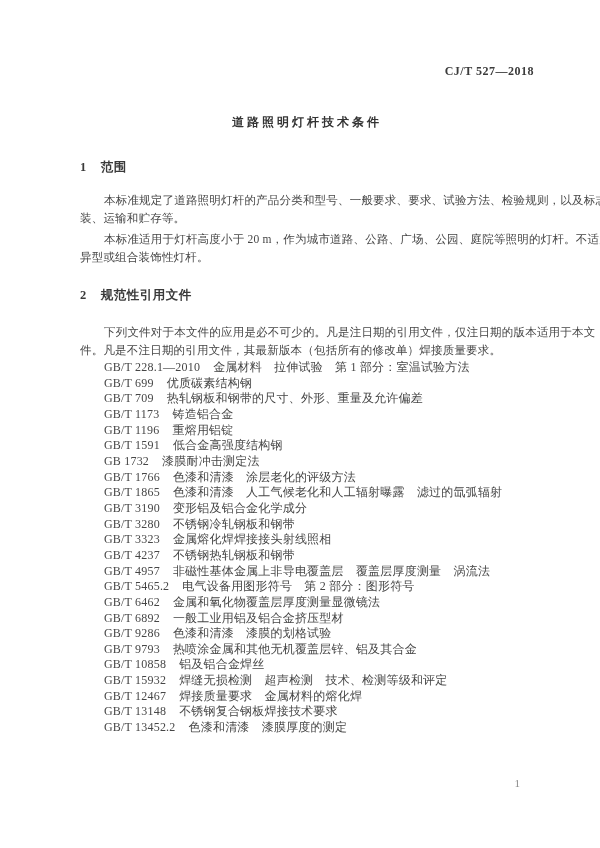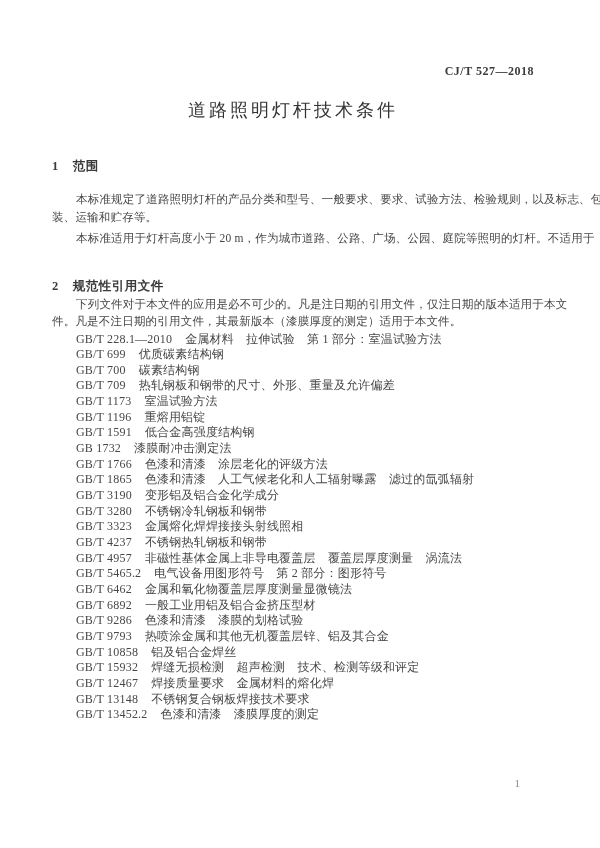--- a/index.html
+++ b/index.html
@@ -12,42 +12,42 @@
     height: 848px;
     overflow: hidden;
     font-family: "Liberation Serif", "DejaVu Serif", serif;
     color: #424242;
   }
   .page {
     position: relative;
     width: 600px;
     height: 604px;
     box-sizing: border-box;
-    padding: 64px 66px 0 52px;
+    padding: 64px 66px 0 80px;
     background: #ffffff;
   }
   .doc-number {
     text-align: right;
     font-size: 12px;
     letter-spacing: 0.5px;
     color: #3c3c3c;
     line-height: 15px;
     font-weight: bold;
   }
   .doc-title {
-    margin-top: 18px;
+    margin-top: 30px;
     text-align: center;
-    font-size: 18px;
-    font-weight: normal;
+    font-size: 12px;
+    font-weight: bold;
     letter-spacing: 3px;
     color: #333333;
     line-height: 26px;
   }
   .section-heading {
-    margin-top: 35px;
+    margin-top: 24px;
     font-size: 12.5px;
     font-weight: bold;
     color: #3a3a3a;
     line-height: 16px;
     letter-spacing: 0.5px;
   }
   .section-heading .sec-no {
     display: inline-block;
     margin-right: 14px;
   }
@@ -55,21 +55,21 @@
     margin-top: 17px;
     font-size: 11.5px;
     line-height: 17.5px;
     color: #464646;
     letter-spacing: 0.2px;
   }
   .para.tight {
     margin-top: 4px;
   }
   .para.after-heading {
-    margin-top: 2px;
+    margin-top: 21px;
   }
   .line {
     white-space: pre;
   }
   .line.indent {
     padding-left: 24px;
   }
   .ref-list {
     list-style: none;
     margin: 1px 0 0 0;
@@ -90,21 +90,21 @@
     white-space: pre;
   }
   .page-number {
     position: absolute;
     top: 777px;
     right: 80px;
     font-size: 11px;
     color: #8a8a8a;
   }
   .sec2-heading {
-    margin-top: 30px;
+    margin-top: 21px;
   }
 </style>
 </head>
 <body>
 
 <div class="page">
 
   <div class="doc-number">CJ/T 527—2018</div>
 
   <div class="doc-title">道路照明灯杆技术条件</div>
@@ -113,37 +113,37 @@
     <span class="sec-no">1</span><span>范围</span>
   </div>
 
   <div class="para">
     <div class="line indent">本标准规定了道路照明灯杆的产品分类和型号、一般要求、要求、试验方法、检验规则，以及标志、包</div>
     <div class="line">装、运输和贮存等。</div>
   </div>
 
   <div class="para tight">
     <div class="line indent">本标准适用于灯杆高度小于 20 m，作为城市道路、公路、广场、公园、庭院等照明的灯杆。不适用于</div>
+    <div class="line">异型或组合装饰性灯杆。</div>
   </div>
 
   <div class="section-heading sec2-heading">
     <span class="sec-no">2</span><span>规范性引用文件</span>
   </div>
 
   <div class="para after-heading">
     <div class="line indent">下列文件对于本文件的应用是必不可少的。凡是注日期的引用文件，仅注日期的版本适用于本文</div>
-    <div class="line">件。凡是不注日期的引用文件，其最新版本（漆膜厚度的测定）适用于本文件。</div>
+    <div class="line">件。凡是不注日期的引用文件，其最新版本（包括所有的修改单）焊接质量要求。</div>
   </div>
 
   <ul class="ref-list">
     <li><span class="ref-code">GB/T 228.1—2010</span><span class="ref-title">金属材料　拉伸试验　第 1 部分：室温试验方法</span></li>
     <li><span class="ref-code">GB/T 699</span><span class="ref-title">优质碳素结构钢</span></li>
-    <li><span class="ref-code">GB/T 700</span><span class="ref-title">碳素结构钢</span></li>
     <li><span class="ref-code">GB/T 709</span><span class="ref-title">热轧钢板和钢带的尺寸、外形、重量及允许偏差</span></li>
-    <li><span class="ref-code">GB/T 1173</span><span class="ref-title">室温试验方法</span></li>
+    <li><span class="ref-code">GB/T 1173</span><span class="ref-title">铸造铝合金</span></li>
     <li><span class="ref-code">GB/T 1196</span><span class="ref-title">重熔用铝锭</span></li>
     <li><span class="ref-code">GB/T 1591</span><span class="ref-title">低合金高强度结构钢</span></li>
     <li><span class="ref-code">GB 1732</span><span class="ref-title">漆膜耐冲击测定法</span></li>
     <li><span class="ref-code">GB/T 1766</span><span class="ref-title">色漆和清漆　涂层老化的评级方法</span></li>
     <li><span class="ref-code">GB/T 1865</span><span class="ref-title">色漆和清漆　人工气候老化和人工辐射曝露　滤过的氙弧辐射</span></li>
     <li><span class="ref-code">GB/T 3190</span><span class="ref-title">变形铝及铝合金化学成分</span></li>
     <li><span class="ref-code">GB/T 3280</span><span class="ref-title">不锈钢冷轧钢板和钢带</span></li>
     <li><span class="ref-code">GB/T 3323</span><span class="ref-title">金属熔化焊焊接接头射线照相</span></li>
     <li><span class="ref-code">GB/T 4237</span><span class="ref-title">不锈钢热轧钢板和钢带</span></li>
     <li><span class="ref-code">GB/T 4957</span><span class="ref-title">非磁性基体金属上非导电覆盖层　覆盖层厚度测量　涡流法</span></li>

